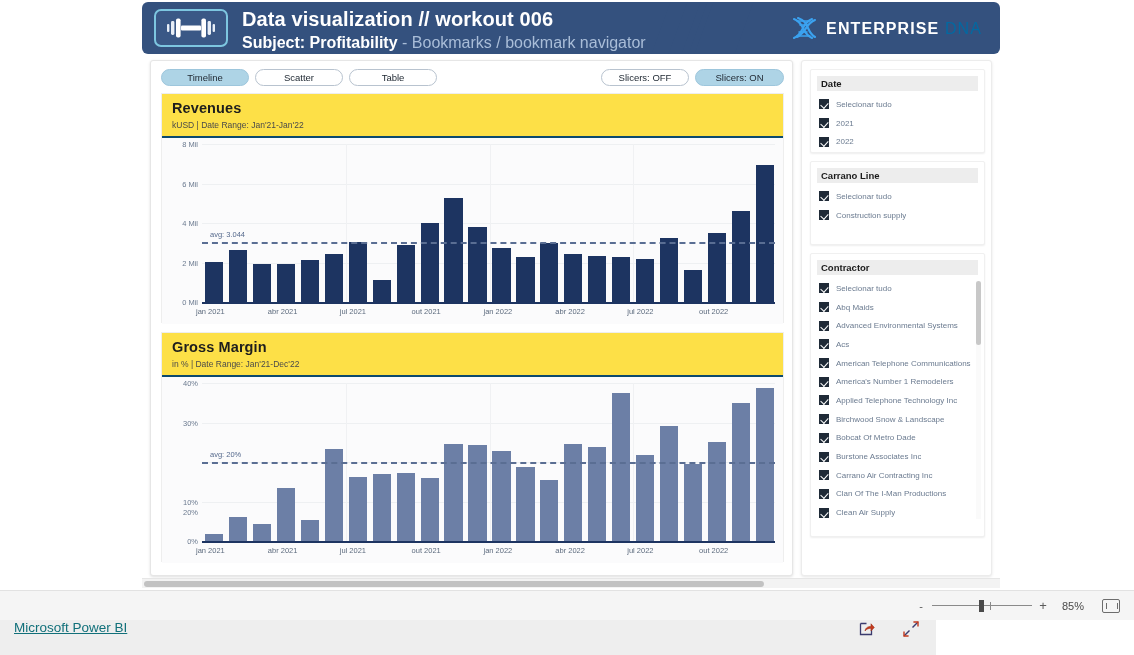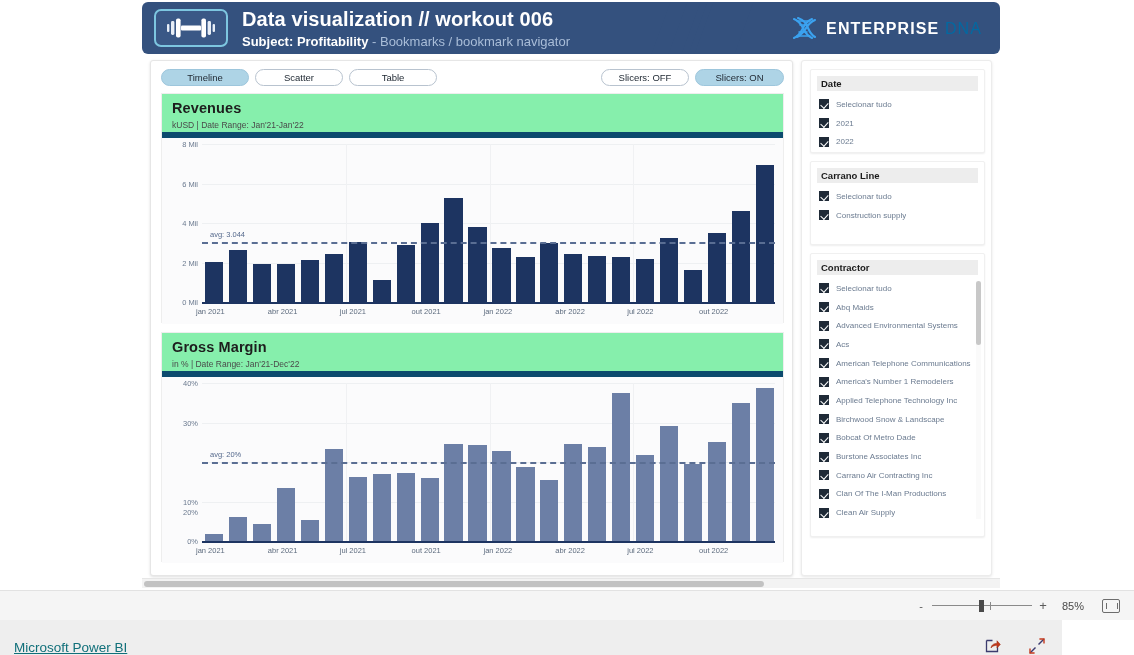--- a/index.html
+++ b/index.html
@@ -47,21 +47,21 @@
     display:flex; align-items:center; justify-content:center;
   }
   .dumbbell { display:block; }
   .hdr-title{
     position:absolute; left:100px; top:6px;
     color:#ffffff; font-size:20px; font-weight:bold; letter-spacing:.1px;
     white-space:nowrap;
   }
   .hdr-sub{
     position:absolute; left:100px; top:32px;
-    font-size:13px; white-space:nowrap; color:#ffffff;
+    font-size:16px; white-space:nowrap; color:#ffffff;
   }
   .hdr-sub b{ font-weight:bold; color:#ffffff; }
   .hdr-sub span.dim{ color:#a9bdd8; font-weight:normal; }
   .brand{
     position:absolute; right:18px; top:14px;
     display:flex; align-items:center; gap:9px;
   }
   .brand-txt{ font-size:16px; font-weight:bold; letter-spacing:1.1px; color:#ffffff; }
   .brand-txt i{ font-style:normal; color:#0369a1; font-weight:normal; }
 
@@ -95,22 +95,22 @@
   .b-on      { left:534px; width:89px; }
 
   
   .card{
     position:absolute; left:10px; width:623px;
     background:#ffffff; border:1px solid #eeeeee;
   }
   .card-rev{ top:32px;  height:230px; }
   .card-gm { top:271px; height:230px; }
   .card-head{
-    height:44px; background:#86efac; padding:6px 0 0 10px;
-    border-bottom:6px solid #0c4a6e;
+    height:44px; background:#fde047; padding:6px 0 0 10px;
+    border-bottom:2px solid #0c4a6e;
   }
   .card-title{ font-size:14.5px; font-weight:bold; color:#1d1d1d; letter-spacing:.1px; }
   .card-sub{ font-size:8.5px; color:#4a4a4a; margin-top:4px; }
   .plot{ position:relative; height:186px; background:#fbfbfc; }
 
   .ytick{
     position:absolute; left:0; width:36px; text-align:right;
     font-size:7.5px; color:#6b7a8f; transform:translateY(-50%);
   }
   .gline{ position:absolute; left:40px; right:8px; height:1px; background:#eef0f2; }
@@ -197,22 +197,22 @@
     width:18px; height:14px; border:1.4px solid #6d6d6d; border-radius:2px;
     position:relative; margin-left:6px; cursor:pointer;
   }
   .zfit:before{
     content:""; position:absolute; left:3px; top:3px; width:10px; height:6px;
     border-left:1.4px solid #6d6d6d; border-right:1.4px solid #6d6d6d;
   }
 
   
   .footer{
-    position:absolute; left:0; top:620px; width:1062px; height:35px;
-    background:#eeeeee; display:flex; align-items:flex-end;
+    position:absolute; left:0; top:620px; width:936px; height:35px;
+    background:#eeeeee; display:flex; align-items:flex-start;
   }
   .pbi-link{
     margin-left:14px; font-size:13.5px; color:#11707a;
     text-decoration:underline; cursor:pointer; font-weight:500;
   }
   .footer-icons{ margin-left:auto; margin-right:16px; display:flex; gap:26px; align-items:center; }
   .ficon{ cursor:pointer; display:block; }
 </style>
 </head>
 <body>

